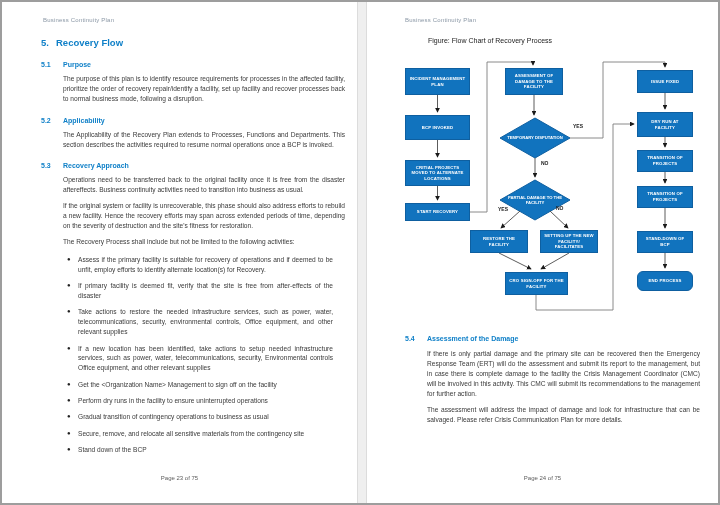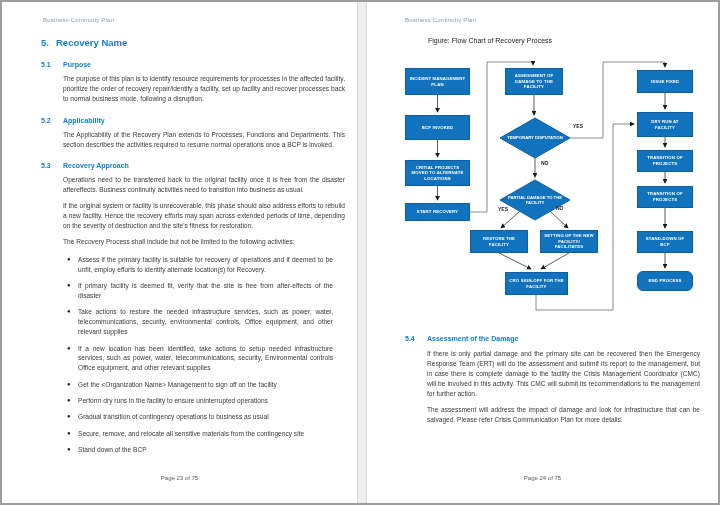--- a/index.html
+++ b/index.html
@@ -45,21 +45,21 @@
 </head>
 <body>
 
 <div class="canvas">
 
   <div class="page page-left">
     <div class="page-header">Business Continuity Plan</div>
 
     <div class="chapter-heading">
       <span class="num">5.</span>
-      <span>Recovery Name</span>
+      <span>Recovery Flow</span>
     </div>
 
     <div class="sec-heading">
       <span class="num">5.1</span>
       <span>Purpose</span>
     </div>
     <p class="body">The purpose of this plan is to identify resource requirements for processes in the affected facility, prioritize the order of recovery repair/identify a facility, set up facility and recover processes back to normal business mode, following a disruption.</p>
 
     <div class="sec-heading">
       <span class="num">5.2</span>

